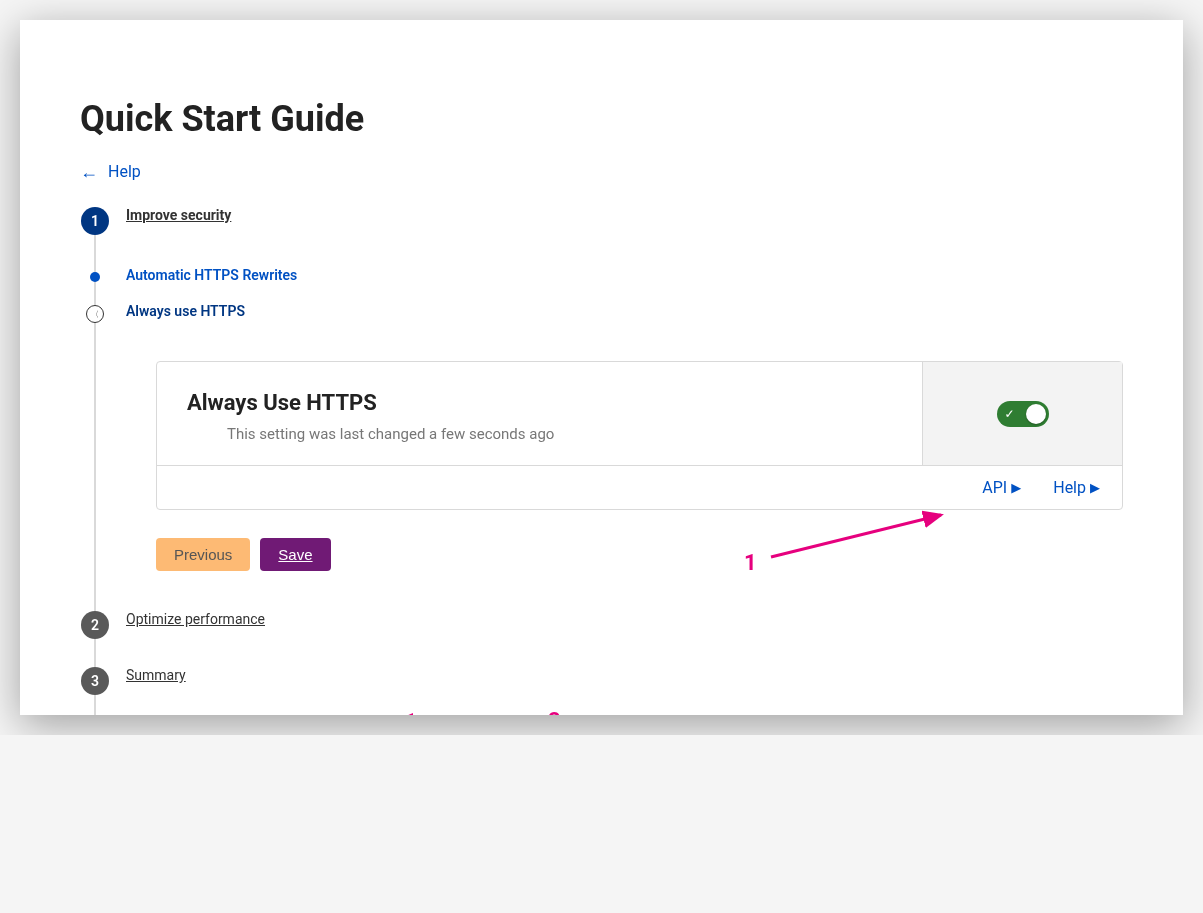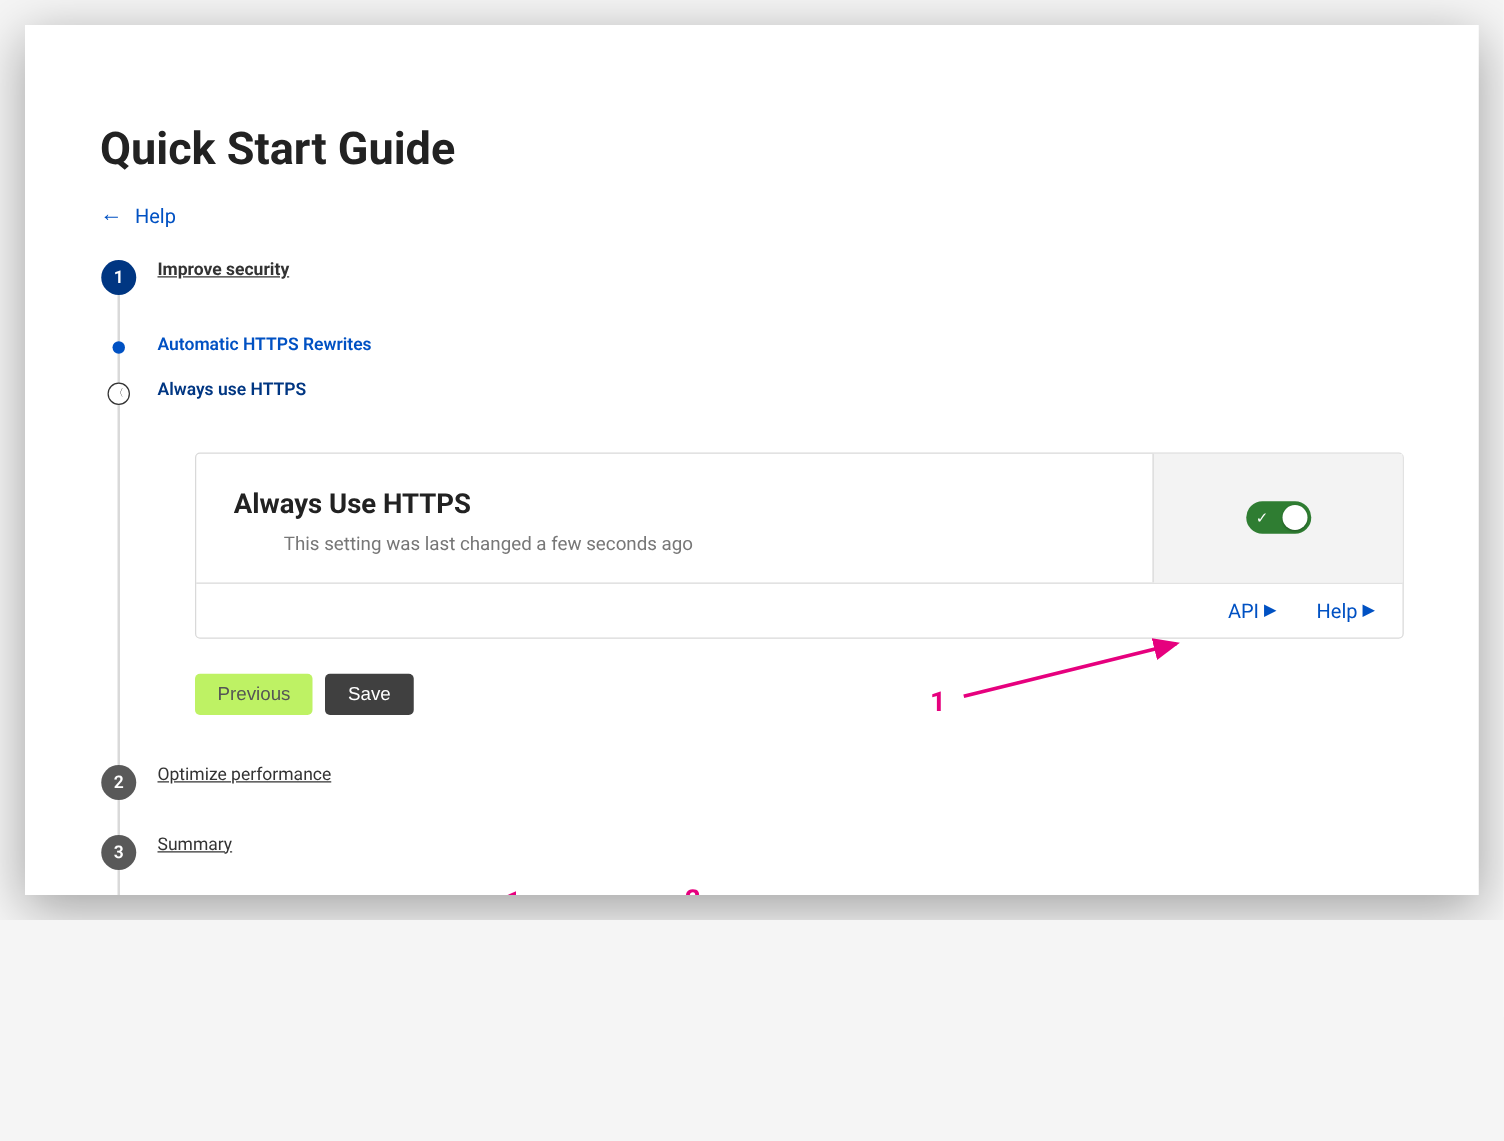--- a/index.html
+++ b/index.html
@@ -227,26 +227,27 @@
     margin-bottom: 20px;
   }
   .btn {
     padding: 8px 18px;
     border-radius: 4px;
     border: none;
     font-size: 15px;
     cursor: pointer;
   }
   .btn-prev {
-    background: #bef264;
+    background: #fdba74;
     color: #555;
   }
   .btn-save {
-    background: #404040;
+    background: #701a75;
     color: #fff;
+    text-decoration: underline;
   }
   
   .anno {
     position: absolute;
     pointer-events: none;
     z-index: 10;
   }
   .anno-label {
     position: absolute;
     font-size: 22px;

